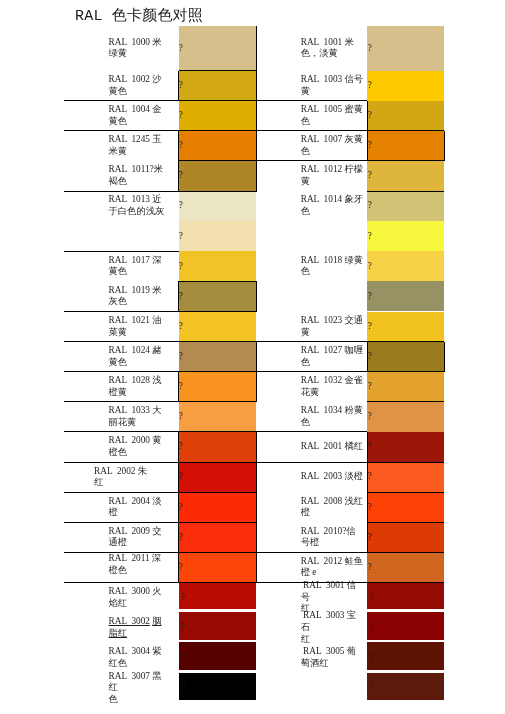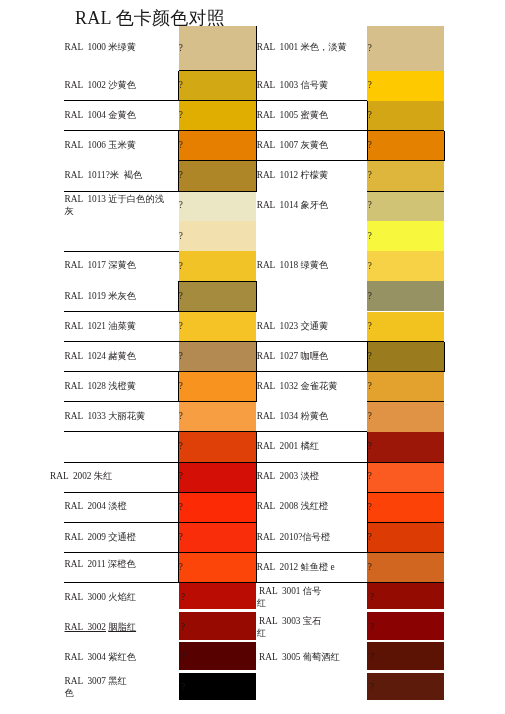--- a/index.html
+++ b/index.html
@@ -1,22 +1,22 @@
 <!DOCTYPE html>
 <html><head>
 <meta charset="utf-8">
 <style>
   html,body{margin:0;padding:0;background:#ffffff;}
   body{width:505px;height:714px;position:relative;overflow:hidden;
        font-family:"Liberation Serif",serif;-webkit-font-smoothing:antialiased;}
   #page{position:absolute;inset:0;}
-  .title{position:absolute;left:75px;top:6px;font-size:18px;color:#1a1a1a;
-         letter-spacing:0.2px;white-space:pre;}
+  .title{position:absolute;left:75px;top:6px;font-size:15px;color:#1a1a1a;
+         letter-spacing:0.2px;white-space:pre;font-family:Liberation Mono, monospace;}
   .cellwrap{position:absolute;display:flex;align-items:center;}
-  .txt{white-space:pre-wrap;font-size:9.3px;color:#231f20;line-height:11.6px;}
+  .txt{white-space:pre-wrap;font-size:9.3px;color:#231f20;line-height:11.6px;margin-left:44px;}
   .nm{margin-left:2.2px;}
   .sw{position:absolute;}
   .mk{position:absolute;font-size:9.3px;color:#1b1a18;line-height:1;}
   .ln{position:absolute;background:#000000;}
 </style>
 </head>
 <body>
 
 <div id="page">
   <div class="title">RAL 色卡颜色对照</div>
@@ -194,21 +194,21 @@
   <div class="cellwrap" style="left:256.7px;top:70.5px;width:108.0px;height:30.1px">
     <div class="txt"><span class="code">RAL  1003</span><span class="nm">信号黄</span></div>
   </div>
   <div class="cellwrap" style="left:64.5px;top:100.6px;width:104.0px;height:30.1px">
     <div class="txt" style=""><span class="code">RAL  1004</span><span class="nm">金黄色</span></div>
   </div>
   <div class="cellwrap" style="left:256.7px;top:100.6px;width:108.0px;height:30.1px">
     <div class="txt"><span class="code">RAL  1005</span><span class="nm">蜜黄色</span></div>
   </div>
   <div class="cellwrap" style="left:64.5px;top:130.7px;width:104.0px;height:30.1px">
-    <div class="txt" style=""><span class="code">RAL  1006</span><span class="nm">玉米黄</span></div>
+    <div class="txt" style=""><span class="code">RAL  1245</span><span class="nm">玉米黄</span></div>
   </div>
   <div class="cellwrap" style="left:256.7px;top:130.7px;width:108.0px;height:30.1px">
     <div class="txt"><span class="code">RAL  1007</span><span class="nm">灰黄色</span></div>
   </div>
   <div class="cellwrap" style="left:64.5px;top:160.9px;width:104.0px;height:30.1px">
     <div class="txt" style=""><span class="code">RAL  1011?米  褐色</span><span class="nm"></span></div>
   </div>
   <div class="cellwrap" style="left:256.7px;top:160.9px;width:108.0px;height:30.1px">
     <div class="txt"><span class="code">RAL  1012</span><span class="nm">柠檬黄</span></div>
   </div>
@@ -243,20 +243,23 @@
     <div class="txt" style=""><span class="code">RAL  1028</span><span class="nm">浅橙黄</span></div>
   </div>
   <div class="cellwrap" style="left:256.7px;top:371.7px;width:108.0px;height:30.1px">
     <div class="txt"><span class="code">RAL  1032</span><span class="nm">金雀花黄</span></div>
   </div>
   <div class="cellwrap" style="left:64.5px;top:401.8px;width:104.0px;height:30.1px">
     <div class="txt" style=""><span class="code">RAL  1033</span><span class="nm">大丽花黄</span></div>
   </div>
   <div class="cellwrap" style="left:256.7px;top:401.8px;width:108.0px;height:30.1px">
     <div class="txt"><span class="code">RAL  1034</span><span class="nm">粉黄色</span></div>
+  </div>
+  <div class="cellwrap" style="left:64.5px;top:431.9px;width:104.0px;height:30.1px">
+    <div class="txt" style=""><span class="code">RAL  2000</span><span class="nm">黄橙色</span></div>
   </div>
   <div class="cellwrap" style="left:256.7px;top:431.9px;width:108.0px;height:30.1px">
     <div class="txt"><span class="code">RAL  2001</span><span class="nm">橘红</span></div>
   </div>
   <div class="cellwrap" style="left:50px;top:462.1px;width:104.0px;height:30.1px">
     <div class="txt" style=""><span class="code">RAL  2002</span><span class="nm">朱红</span></div>
   </div>
   <div class="cellwrap" style="left:256.7px;top:462.1px;width:108.0px;height:30.1px">
     <div class="txt"><span class="code">RAL  2003</span><span class="nm">淡橙</span></div>
   </div>

